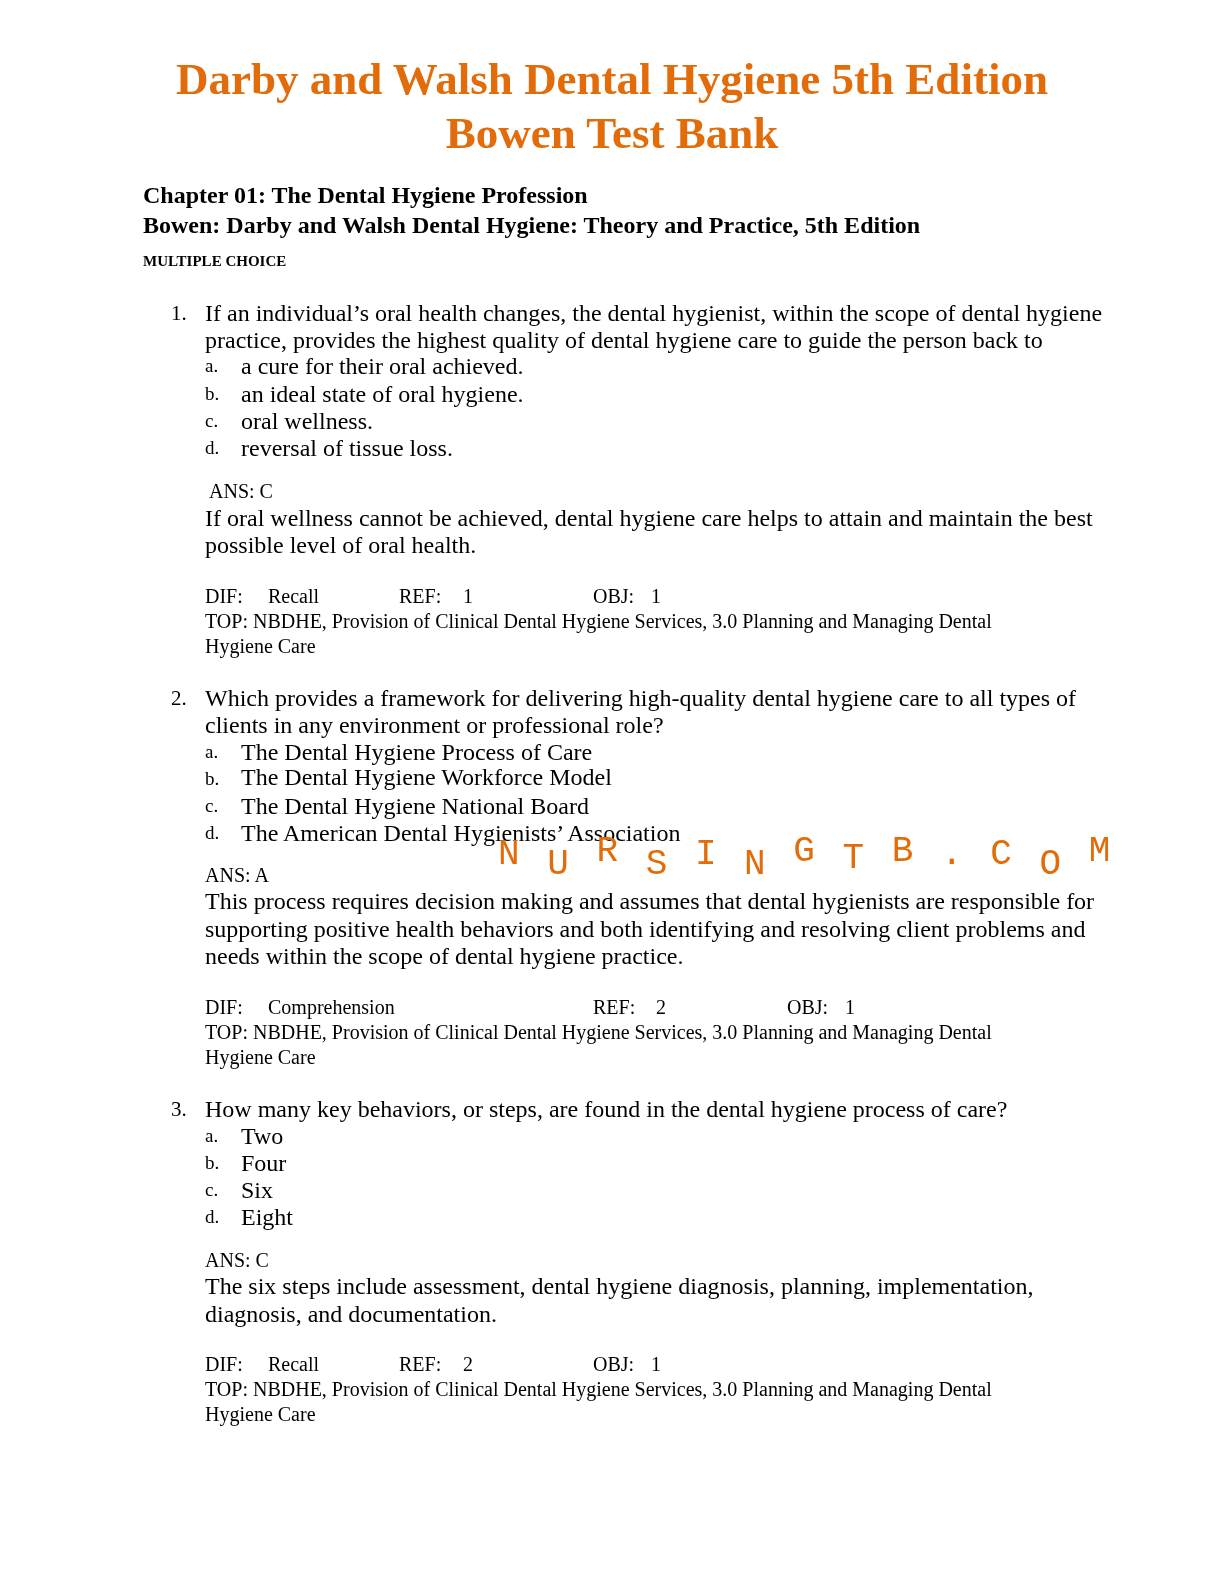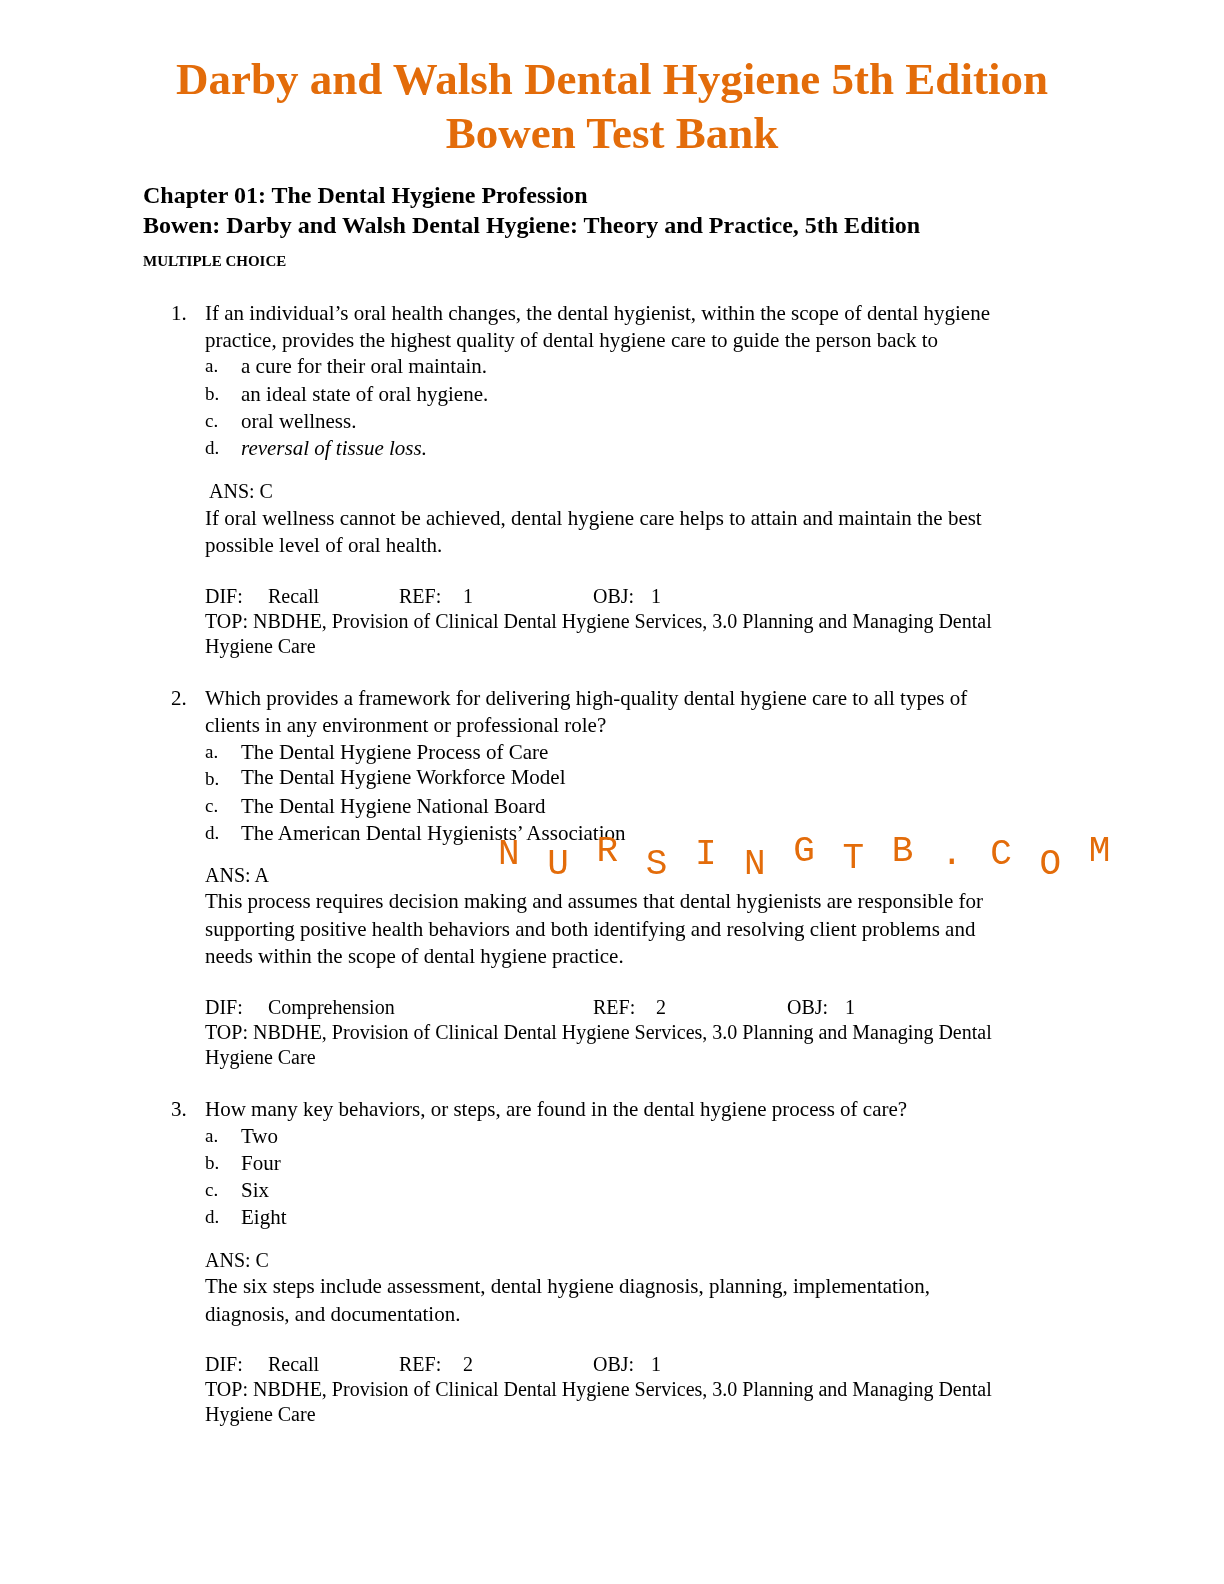--- a/index.html
+++ b/index.html
@@ -6,21 +6,21 @@
     body {
       width: 1224px; height: 1584px; position: relative; overflow: hidden;
       font-family: "Liberation Serif", "DejaVu Serif", serif; color: #000;
     }
     .title {
       position: absolute; left: 0; width: 1224px; text-align: center;
       font-weight: bold; font-size: 45px; color: #e36c0a; line-height: 54px;
     }
     .h1 { position: absolute; left: 143px; font-weight: bold; font-size: 24px; line-height: 28px; }
     .h2 { position: absolute; left: 143px; font-weight: bold; font-size: 15px; line-height: 24px; }
-    .line { position: absolute; font-size: 21px; line-height: 26px; white-space: nowrap; }
+    .line { position: absolute; font-size: 24px; line-height: 26px; white-space: nowrap; }
     .qnum { position: absolute; left: 171px; font-size: 21px; line-height: 26px; }
     .qtext { left: 205px; }
     .optletter { position: absolute; left: 205px; font-size: 19px; line-height: 26px; }
     .opttext { left: 241px; }
     .ans { left: 209px; }
     .body { left: 205px; }
     .meta { position: absolute; font-size: 20px; line-height: 26px; white-space: nowrap; }
     .watermark {
       position: absolute; left: 498px; top: 834px; height: 40px;
       font-family: "Liberation Mono", "DejaVu Sans Mono", monospace;
@@ -37,27 +37,27 @@
 <div class="h1" style="top:181px;">Chapter 01: The Dental Hygiene Profession</div>
 <div class="h1" style="top:211px;">Bowen: Darby and Walsh Dental Hygiene: Theory and Practice, 5th Edition</div>
 <div class="h2" style="top:249px;">MULTIPLE CHOICE</div>
 
 <div>
   <div class="qnum" style="top:300px;">1.</div>
   <div class="line qtext" style="top:300px;">If an individual’s oral health changes, the dental hygienist, within the scope of dental hygiene</div>
   <div class="line qtext" style="top:327px;">practice, provides the highest quality of dental hygiene care to guide the person back to</div>
 
   <div class="optletter" style="top:353px;">a.</div>
-  <div class="line opttext" style="top:353px;">a cure for their oral maintain.</div>
+  <div class="line opttext" style="top:353px;">a cure for their oral achieved.</div>
   <div class="optletter" style="top:381px;">b.</div>
   <div class="line opttext" style="top:381px;">an ideal state of oral hygiene.</div>
   <div class="optletter" style="top:408px;">c.</div>
   <div class="line opttext" style="top:408px;">oral wellness.</div>
   <div class="optletter" style="top:435px;">d.</div>
-  <div class="line opttext" style="top:435px;font-style:italic;">reversal of tissue loss.</div>
+  <div class="line opttext" style="top:435px;">reversal of tissue loss.</div>
 
   <div class="line ans" style="top:478px; font-size:20px;">ANS: C</div>
   <div class="line body" style="top:505px;">If oral wellness cannot be achieved, dental hygiene care helps to attain and maintain the best</div>
   <div class="line body" style="top:532px;">possible level of oral health.</div>
 
   <div class="meta" style="left:205px; top:583px;">DIF:</div>
   <div class="meta" style="left:268px; top:583px;">Recall</div>
   <div class="meta" style="left:399px; top:583px;">REF:</div>
   <div class="meta" style="left:463px; top:583px;">1</div>
   <div class="meta" style="left:593px; top:583px;">OBJ:</div>

